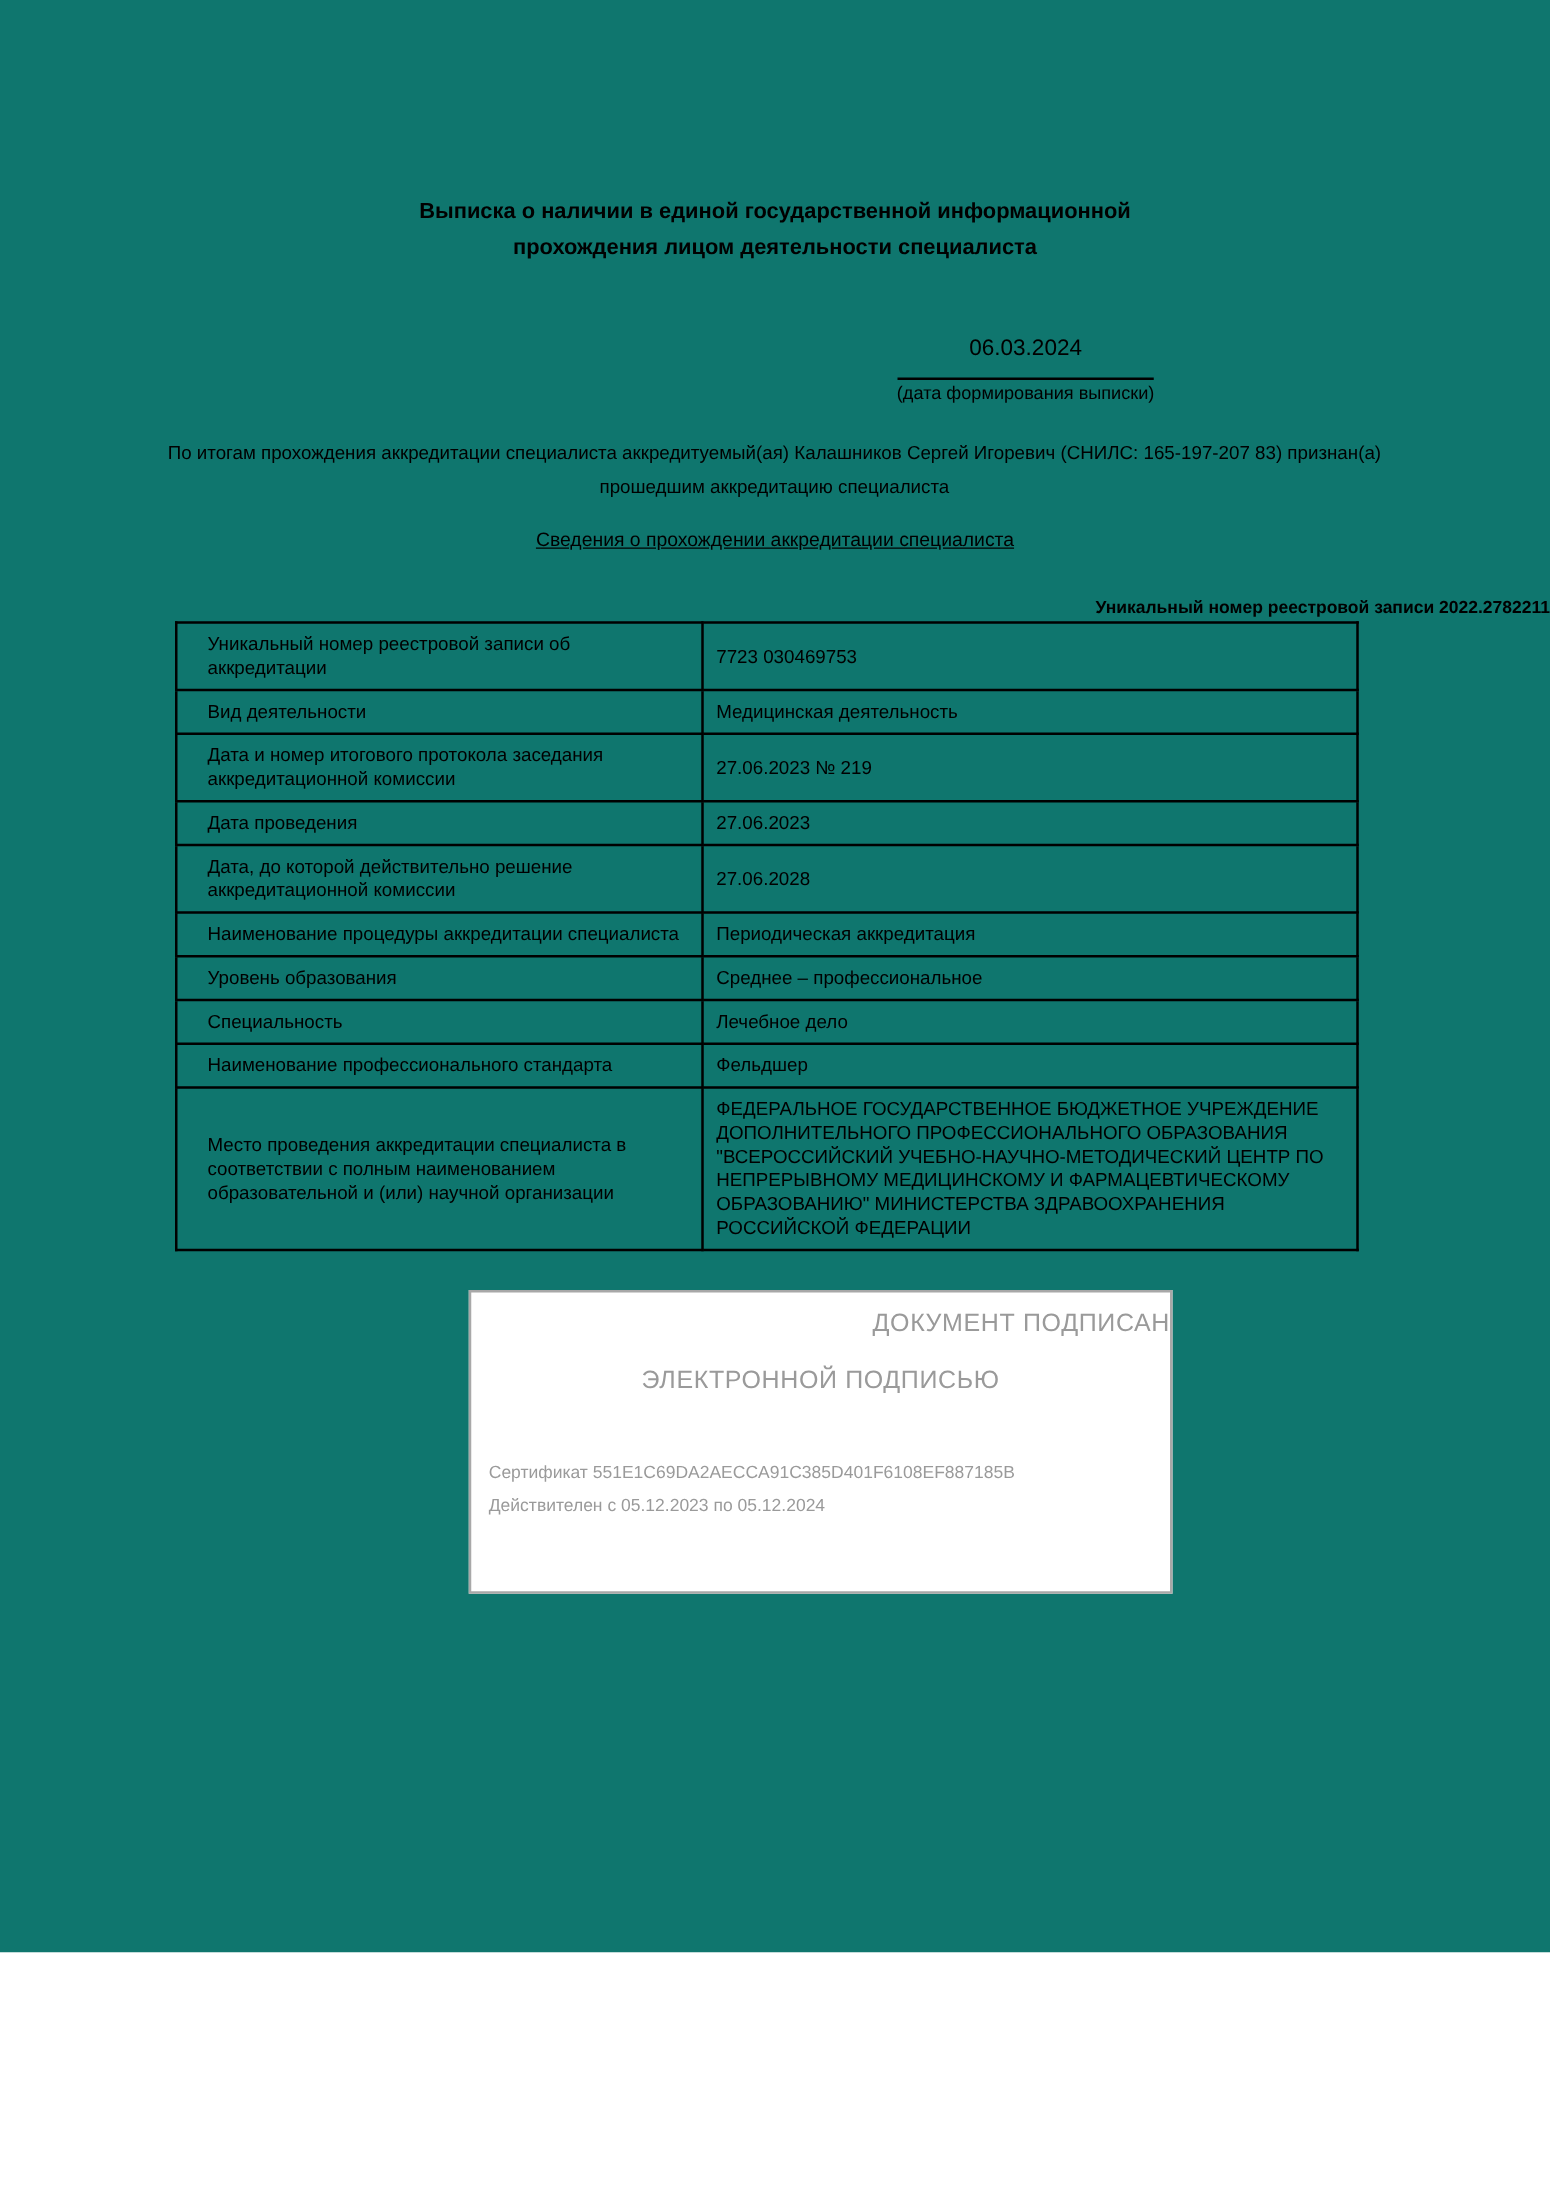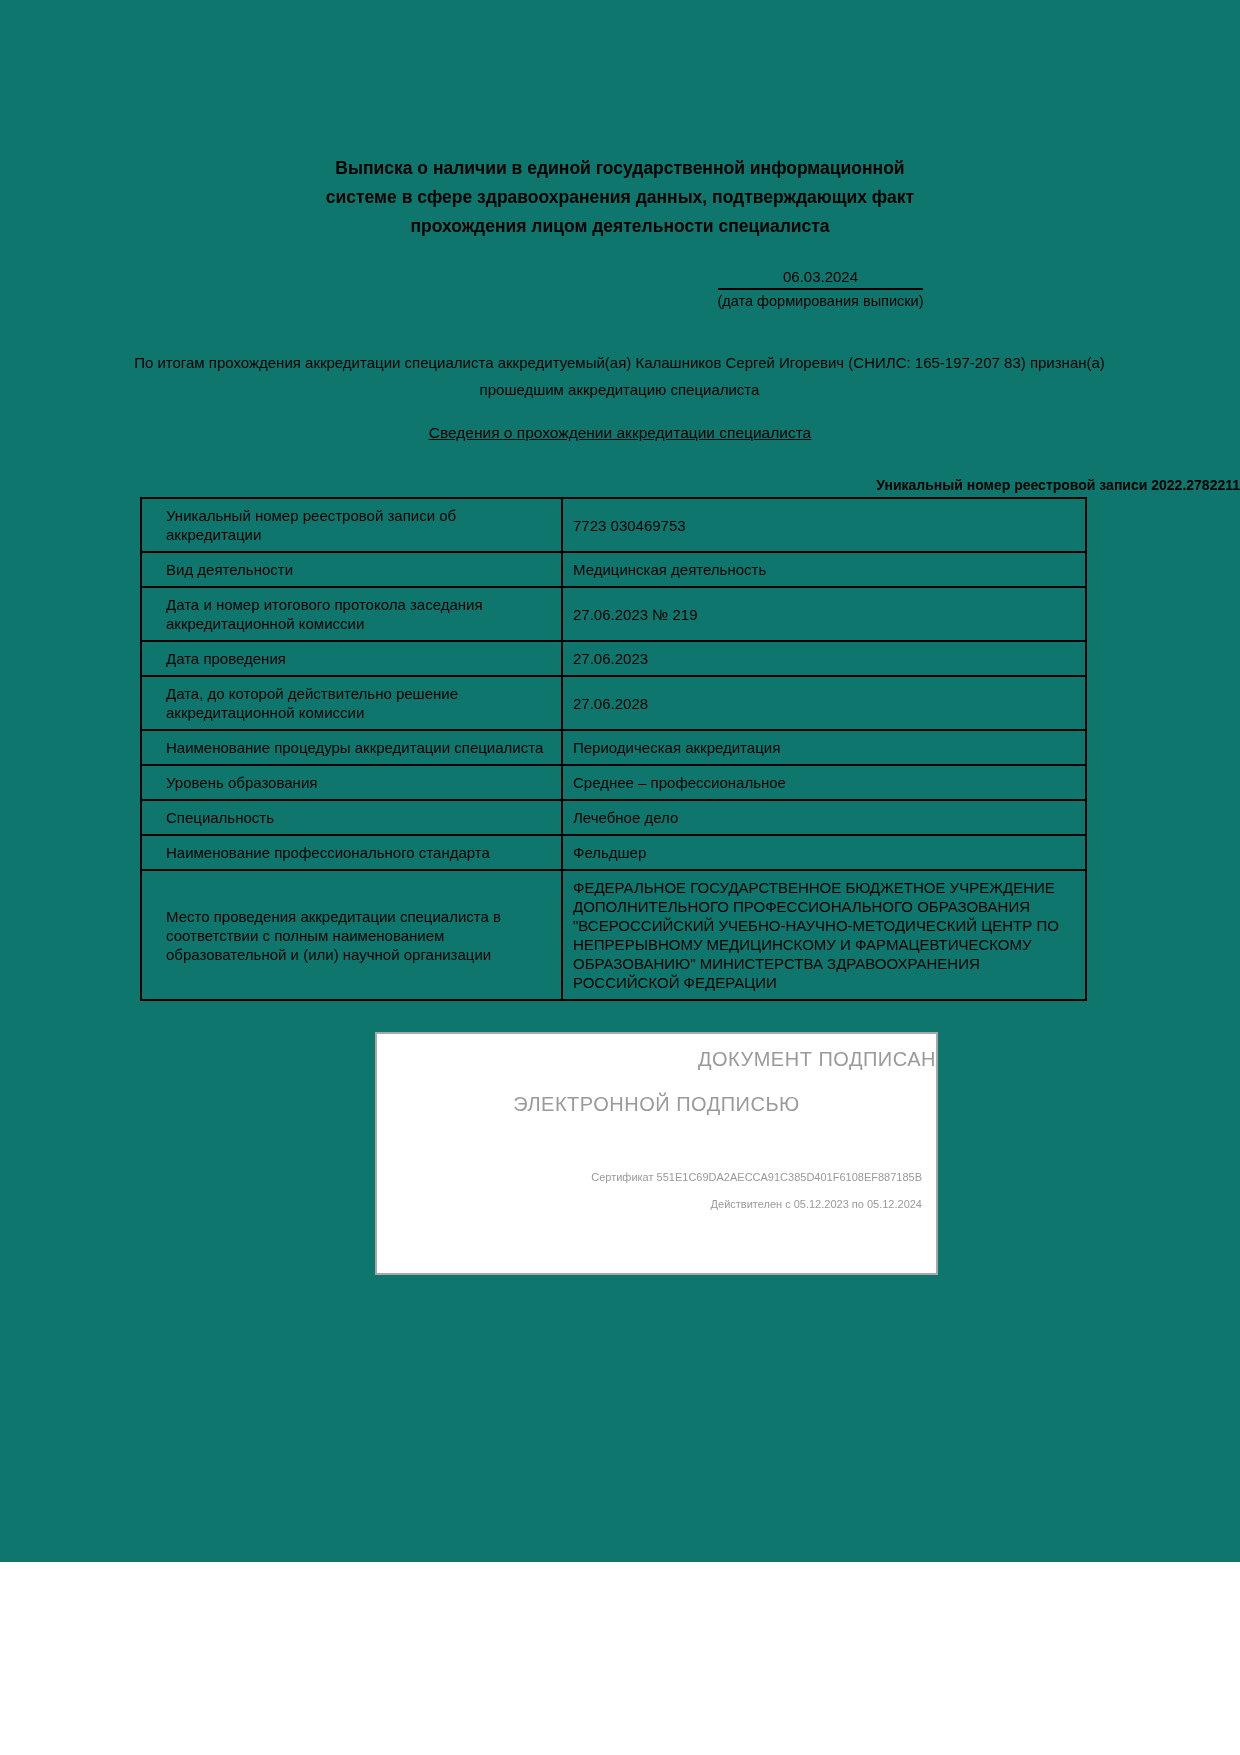--- a/index.html
+++ b/index.html
@@ -19,22 +19,22 @@
     text-align:center; font-weight:bold;
     font-size:17.5px; line-height:29px;
   }
 
   
   .date-block {
     position:absolute; top:268px; left:718px; width:205px;
     display:flex; flex-direction:column; align-items:center;
   }
   .date-value {
-    width:100%; text-align:center; font-size:15px;
-    padding-bottom:3px; border-bottom:2px solid #000;
+    width:100%; text-align:center; font-size:18px;
+    padding-bottom:13px; border-bottom:2px solid #000;
   }
   .date-caption { font-size:14.5px; margin-top:3px; white-space:nowrap; }
 
   
   .intro {
     position:absolute; top:349px; left:127px; width:985px;
     margin:0; text-align:center; font-size:15px; line-height:27px;
   }
 
   
@@ -65,32 +65,31 @@
   
   .sig-box {
     position:absolute; top:1032px; left:375px;
     width:563px; height:243px; box-sizing:border-box;
     border:2px solid var(--signature-border,#a8a8a8);
     color:var(--signature-gray,#9a9a9a);
     background:#fff;
   }
   .sig-head1 { margin-top:14px; text-align:right; font-size:20px; letter-spacing:.5px; }
   .sig-head2 { margin-top:22px; text-align:center; font-size:20px; letter-spacing:.5px; }
-  .sig-line  { font-size:11px; line-height:19px; margin:8px 14px 0;text-align:right; }
+  .sig-line  { font-size:14px; line-height:19px; margin:8px 14px 0; }
   .sig-line.sig-cert { margin-top:52px; }
   .sig-line.sig-owner { margin-top:24px; }
 </style>
 </head>
 <body>
 
 <div class="page">
 
   <div class="title">
     <div>Выписка о наличии в единой государственной информационной</div>
-    <div>системе в сфере здравоохранения данных, подтверждающих факт</div>
     <div>прохождения лицом деятельности специалиста</div>
   </div>
 
   <div class="date-block">
     <div class="date-value">06.03.2024</div>
     <div class="date-caption">(дата формирования выписки)</div>
   </div>
 
   <p class="intro">По итогам прохождения аккредитации специалиста аккредитуемый(ая) Калашников Сергей Игоревич (СНИЛС: 165-197-207 83) признан(а) прошедшим аккредитацию специалиста</p>
 

